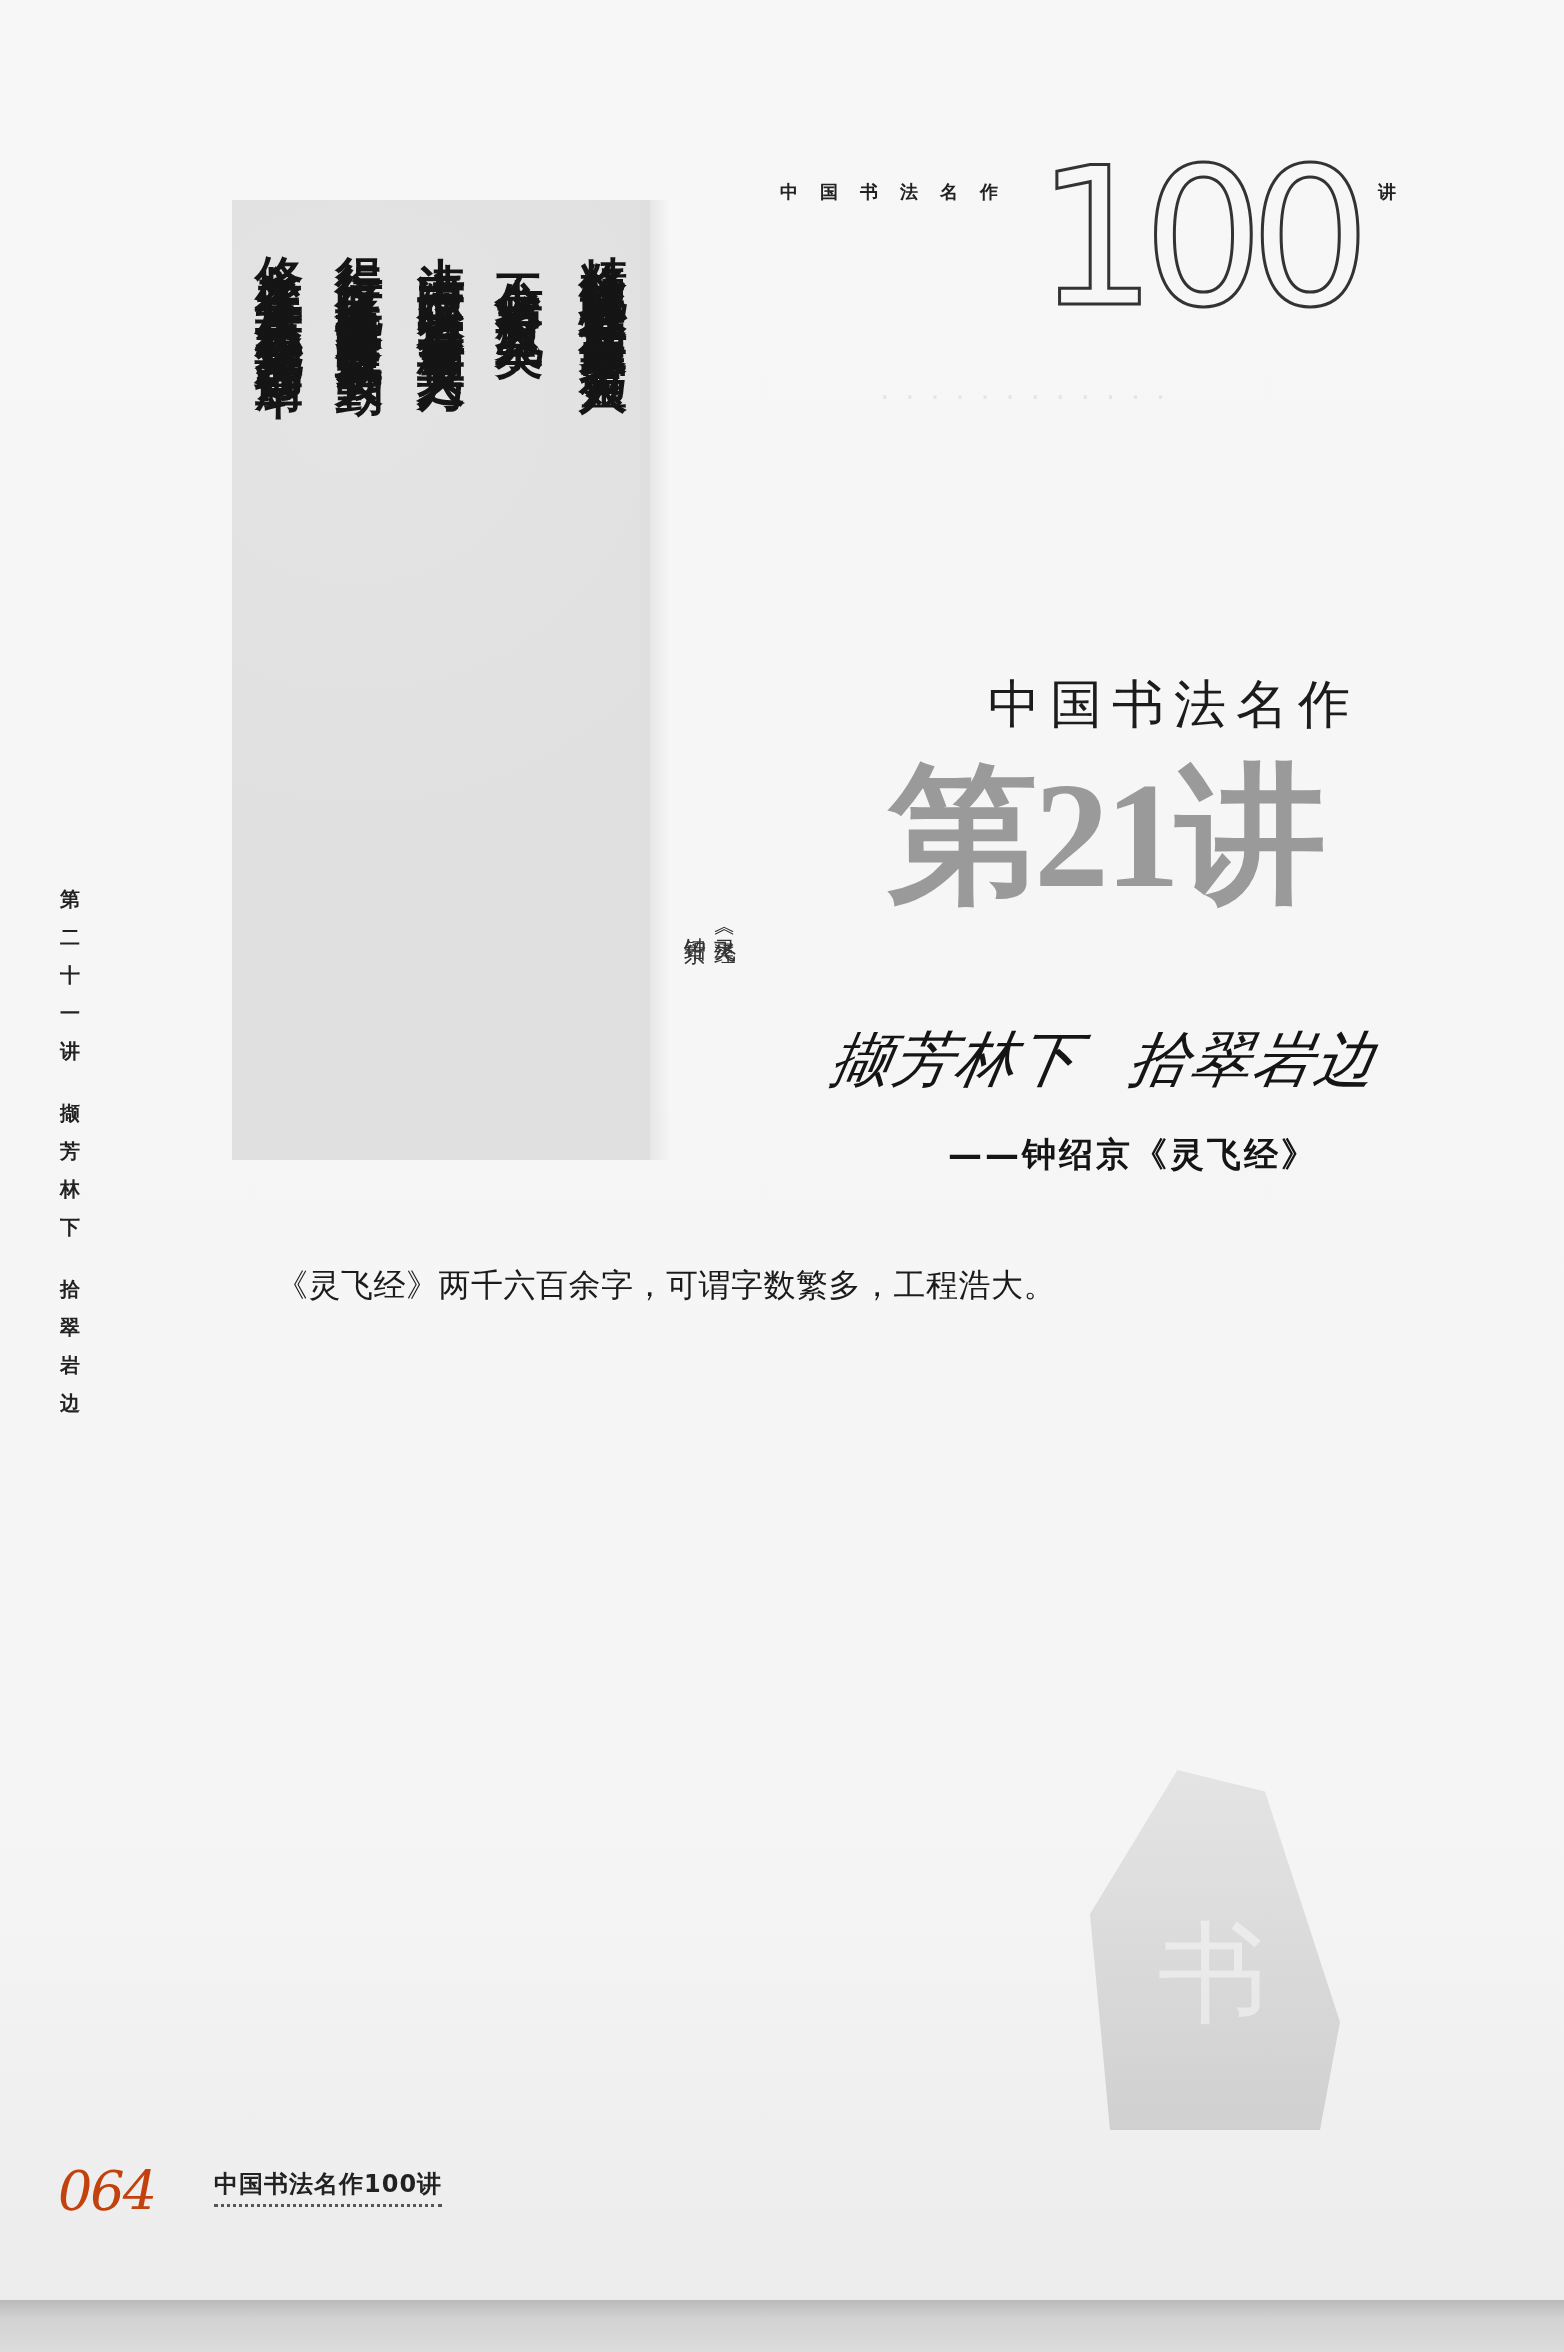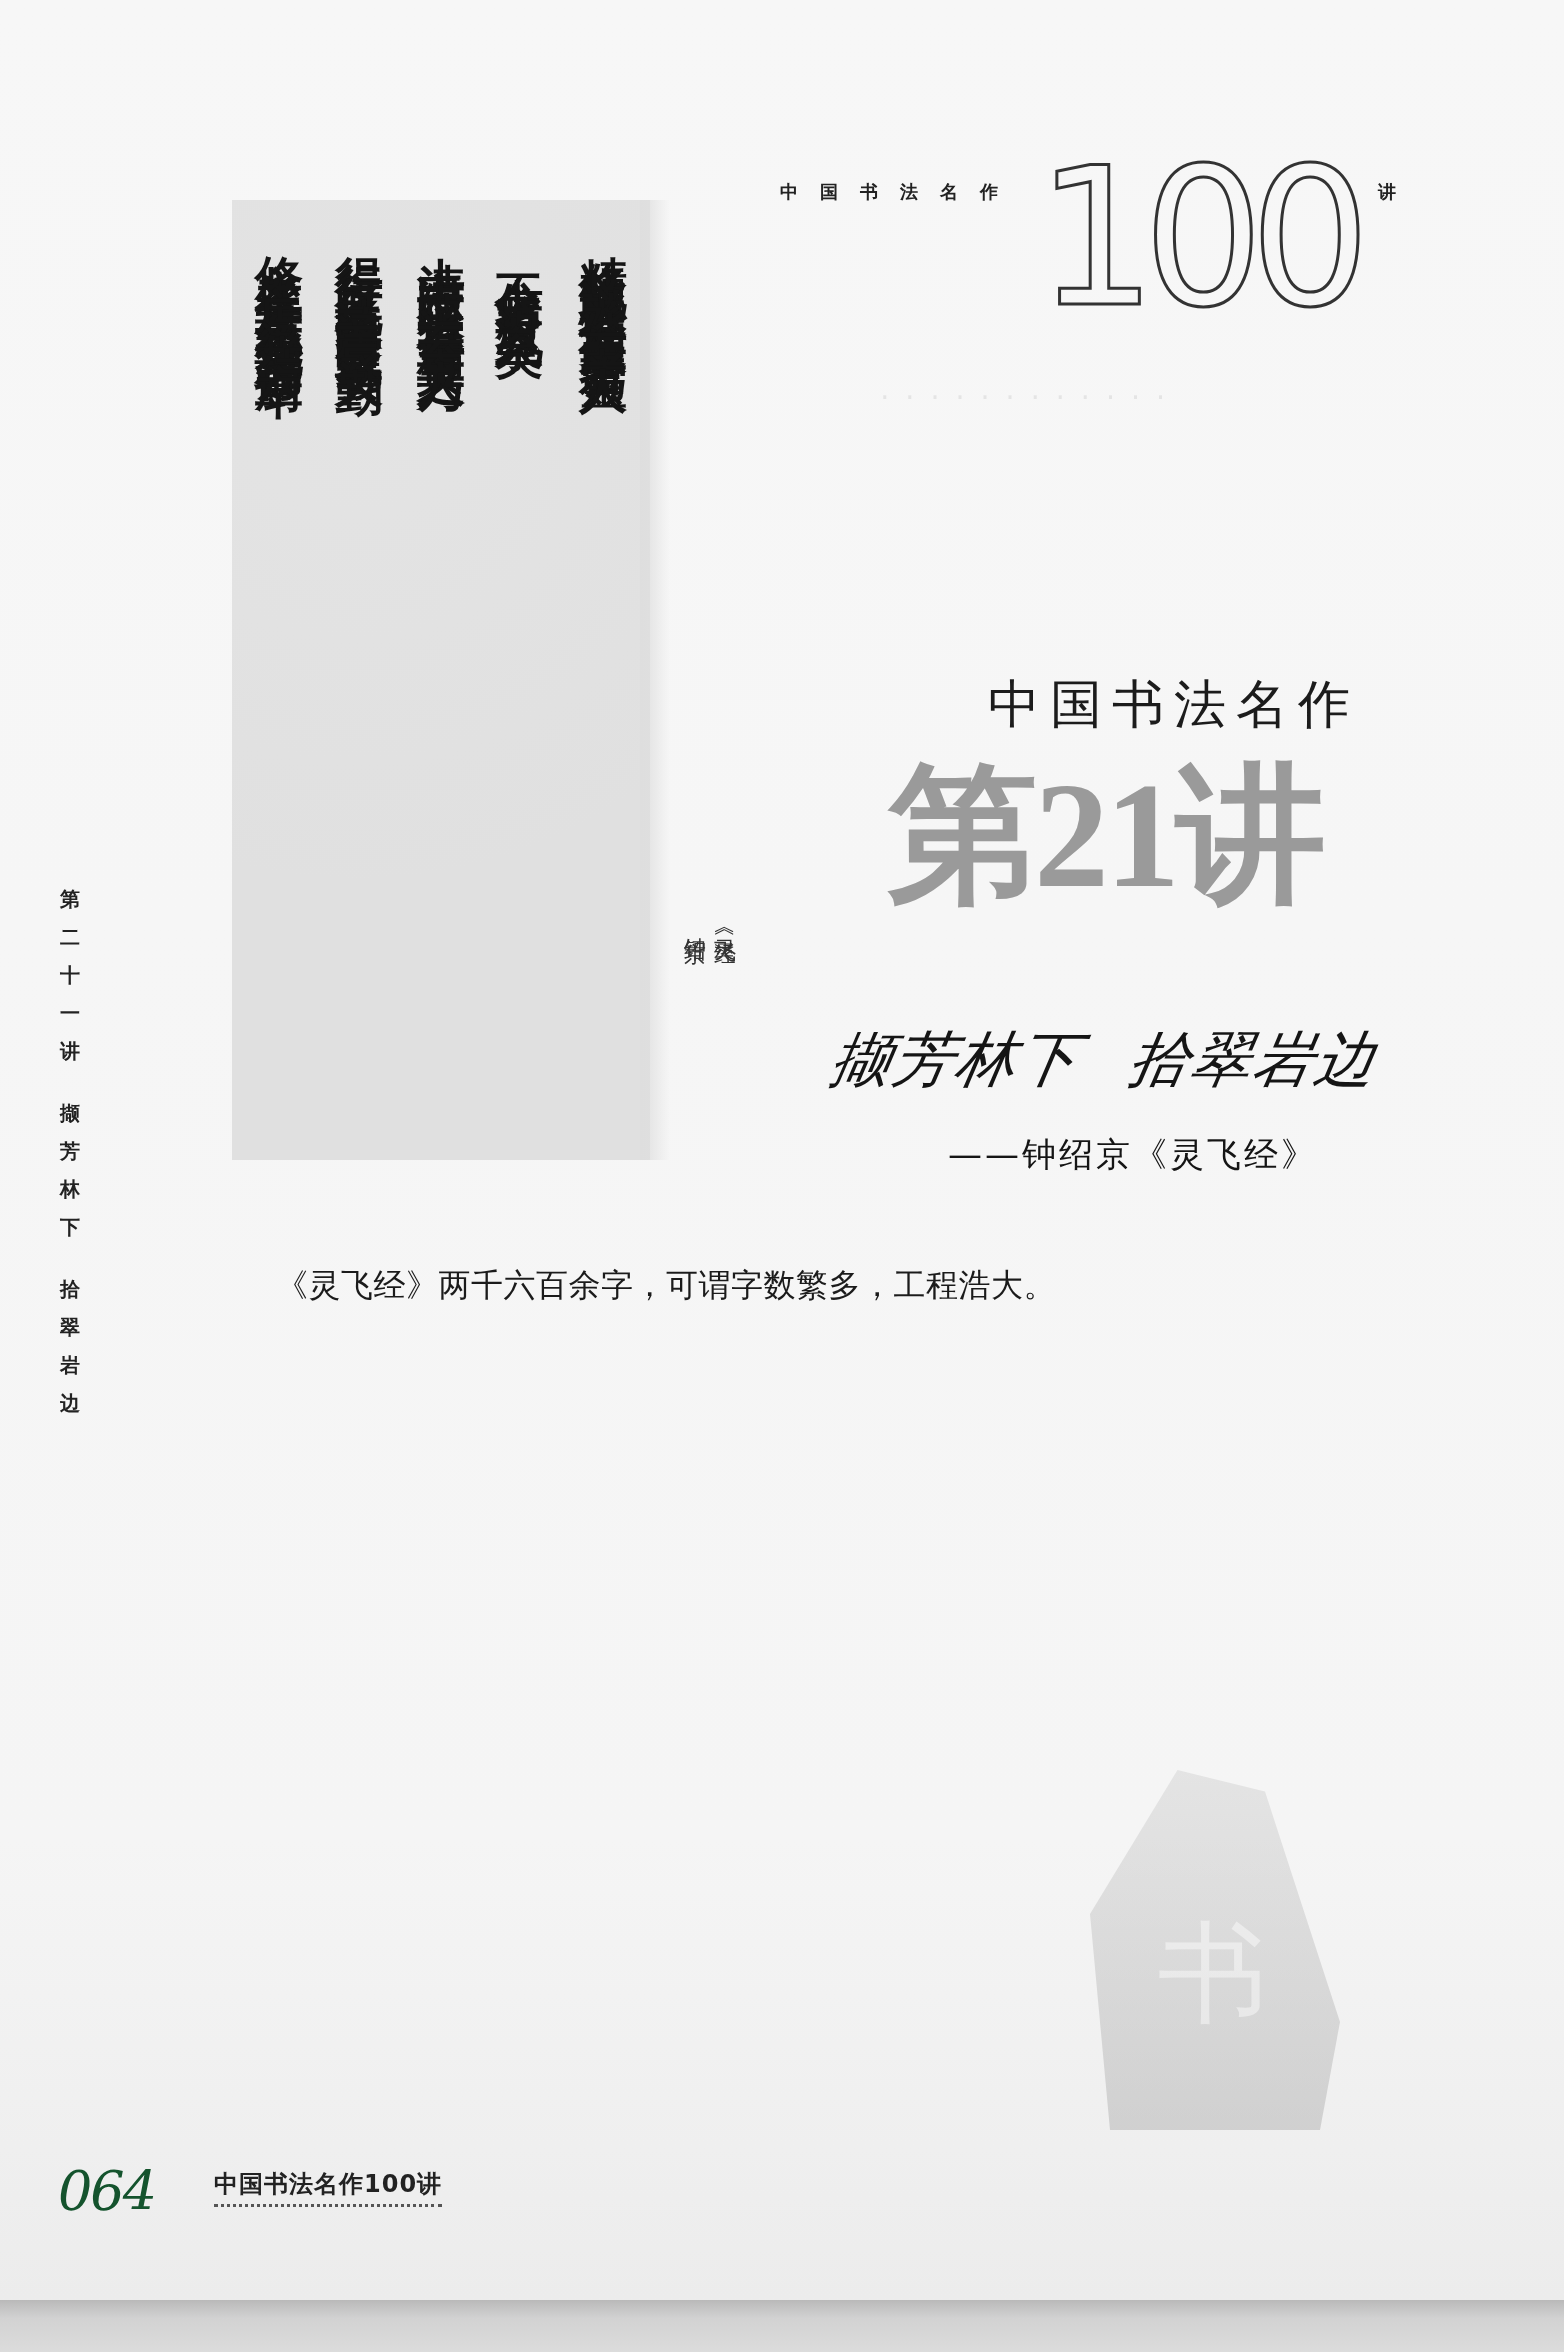--- a/index.html
+++ b/index.html
@@ -68,21 +68,21 @@
     font-size:150px; font-weight:bold; color:#9a9a9a; letter-spacing:-4px; line-height:150px;font-family:Liberation Serif, serif;
   }
   .subtitle {
     position:absolute; left:832px; top:1020px;
     font-size:60px; font-style:italic; color:#151515; letter-spacing:2px;
     transform: skewX(-10deg);
   }
   .subtitle .sp { display:inline-block; width:50px; }
   .byline {
     position:absolute; left:948px; top:1132px;
-    font-size:34px; font-weight:normal; color:#151515; letter-spacing:3px;
+    font-size:34px; font-weight:bold; color:#151515; letter-spacing:3px;
   }
 
   
   .side-tab {
     position:absolute; left:50px; top:880px;
     font-size:20px; font-weight:bold; color:#222;
     display:flex; flex-direction:column; align-items:center; width:40px;
   }
   .side-tab span { display:block; height:38px; line-height:38px; }
   .side-tab .sep { height:24px; }
@@ -108,21 +108,21 @@
   }
   .seal-glyph {
     position:absolute; left:1140px; top:1830px; font-family:"DejaVu Serif", serif;
     font-size:110px; color:rgba(255,255,255,0.45); writing-mode:vertical-rl;
   }
 
   
   .folio {
     position:absolute; left:58px; top:2160px;
     font-family:"DejaVu Serif", serif; font-style:italic;
-    font-size:54px; color:#14532d; letter-spacing:-2px;
+    font-size:54px; color:#c2410c; letter-spacing:-2px;
   }
   .running-foot {
     position:absolute; left:214px; top:2168px;
     font-size:24px; font-weight:bold; color:#222; letter-spacing:1px;
     padding-bottom:4px; border-bottom:3px dotted #555;text-align:right;
   }
 </style>
 </head>
 <body>
 

